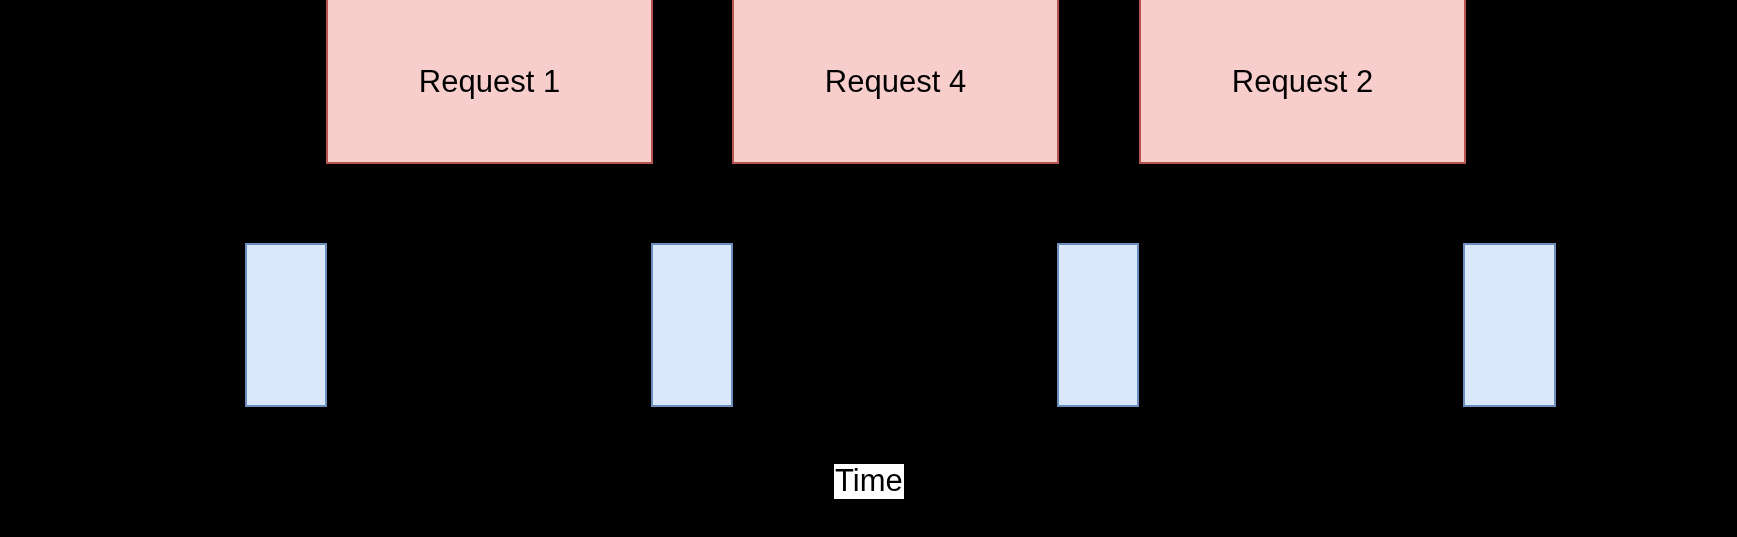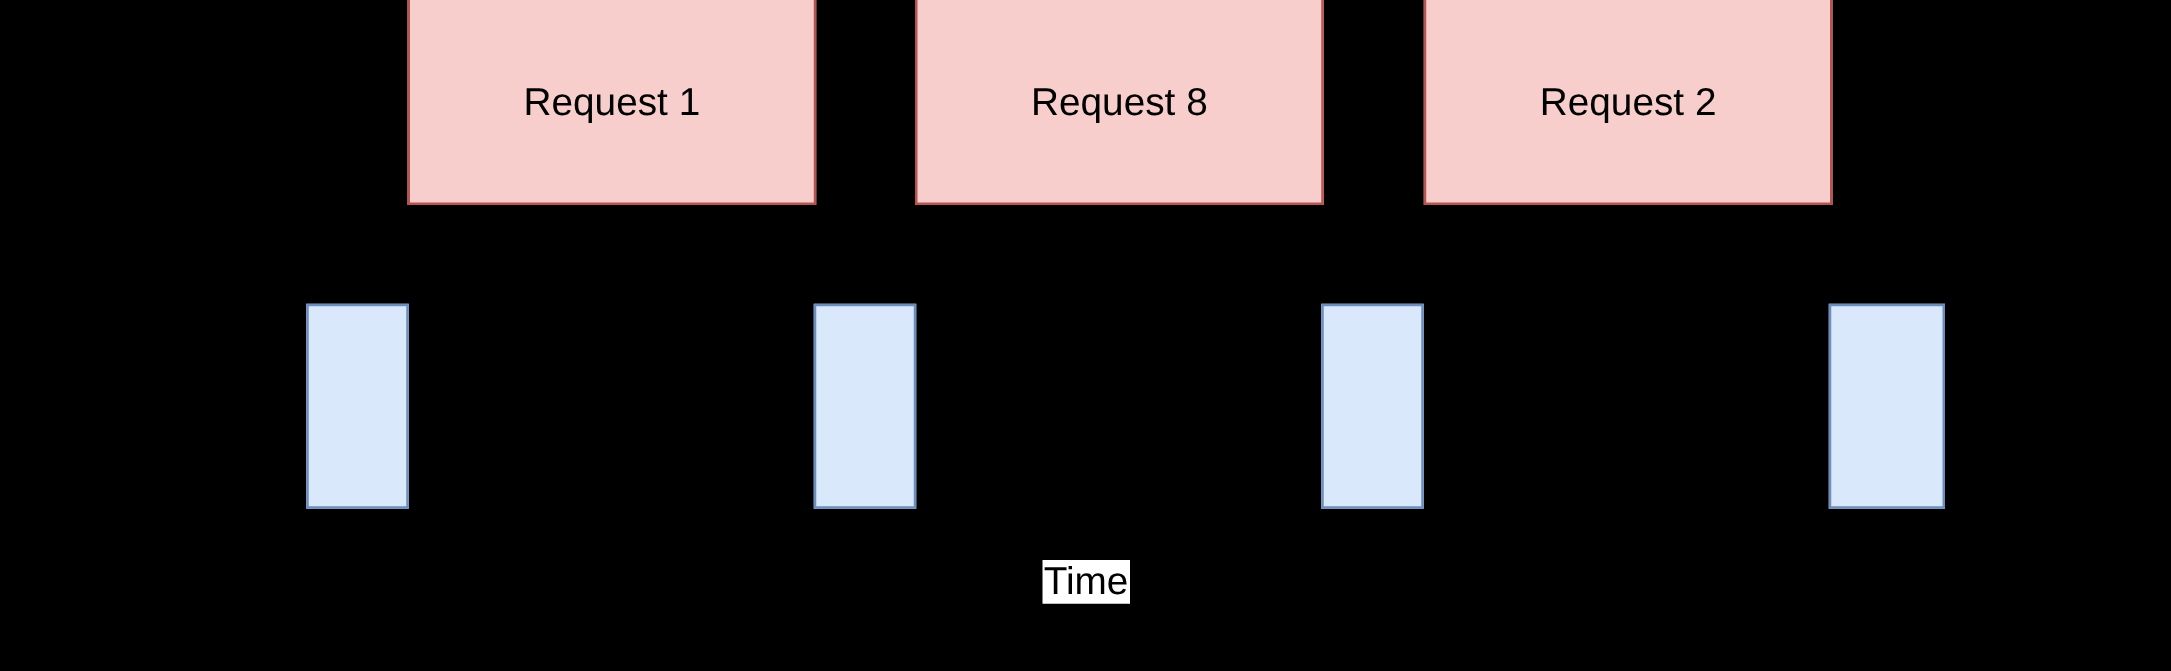--- a/index.html
+++ b/index.html
@@ -52,26 +52,26 @@
 </style>
 </head>
 <body>
 
 <div id="diagram" style="width: 1737px; height: 537px; background: rgb(0, 0, 0);">
 
   <div class="req-box" style="left: 326px; top: -2px; width: 327px; height: 166px; background: rgb(248, 206, 204); border-color: rgb(184, 84, 80);">
     <span class="req-label" style="color: rgb(0, 0, 0);">Request 1</span>
   </div>
   <div class="req-box" style="left: 732px; top: -2px; width: 327px; height: 166px; background: rgb(248, 206, 204); border-color: rgb(184, 84, 80);">
-    <span class="req-label" style="color: rgb(0, 0, 0);">Request 8</span>
+    <span class="req-label" style="color: rgb(0, 0, 0);">Request 4</span>
   </div>
   <div class="req-box" style="left: 1139px; top: -2px; width: 327px; height: 166px; background: rgb(248, 206, 204); border-color: rgb(184, 84, 80);">
     <span class="req-label" style="color: rgb(0, 0, 0);">Request 2</span>
   </div>
 
   <div class="tick-box" style="left: 245px; top: 243px; width: 82px; height: 164px; background: rgb(218, 232, 252); border-color: rgb(108, 142, 191);"></div>
   <div class="tick-box" style="left: 651px; top: 243px; width: 82px; height: 164px; background: rgb(218, 232, 252); border-color: rgb(108, 142, 191);"></div>
   <div class="tick-box" style="left: 1057px; top: 243px; width: 82px; height: 164px; background: rgb(218, 232, 252); border-color: rgb(108, 142, 191);"></div>
   <div class="tick-box" style="left: 1463px; top: 243px; width: 93px; height: 164px; background: rgb(218, 232, 252); border-color: rgb(108, 142, 191);"></div>
 
-  <div class="time-label" style="background: rgb(255, 255, 255); color: rgb(0, 0, 0); top: 448px; left: 834px;">Time</div>
+  <div class="time-label" style="background: rgb(255, 255, 255); color: rgb(0, 0, 0); top: 464px; left: 834px;">Time</div>
 
 </div>
 
 </body></html>

